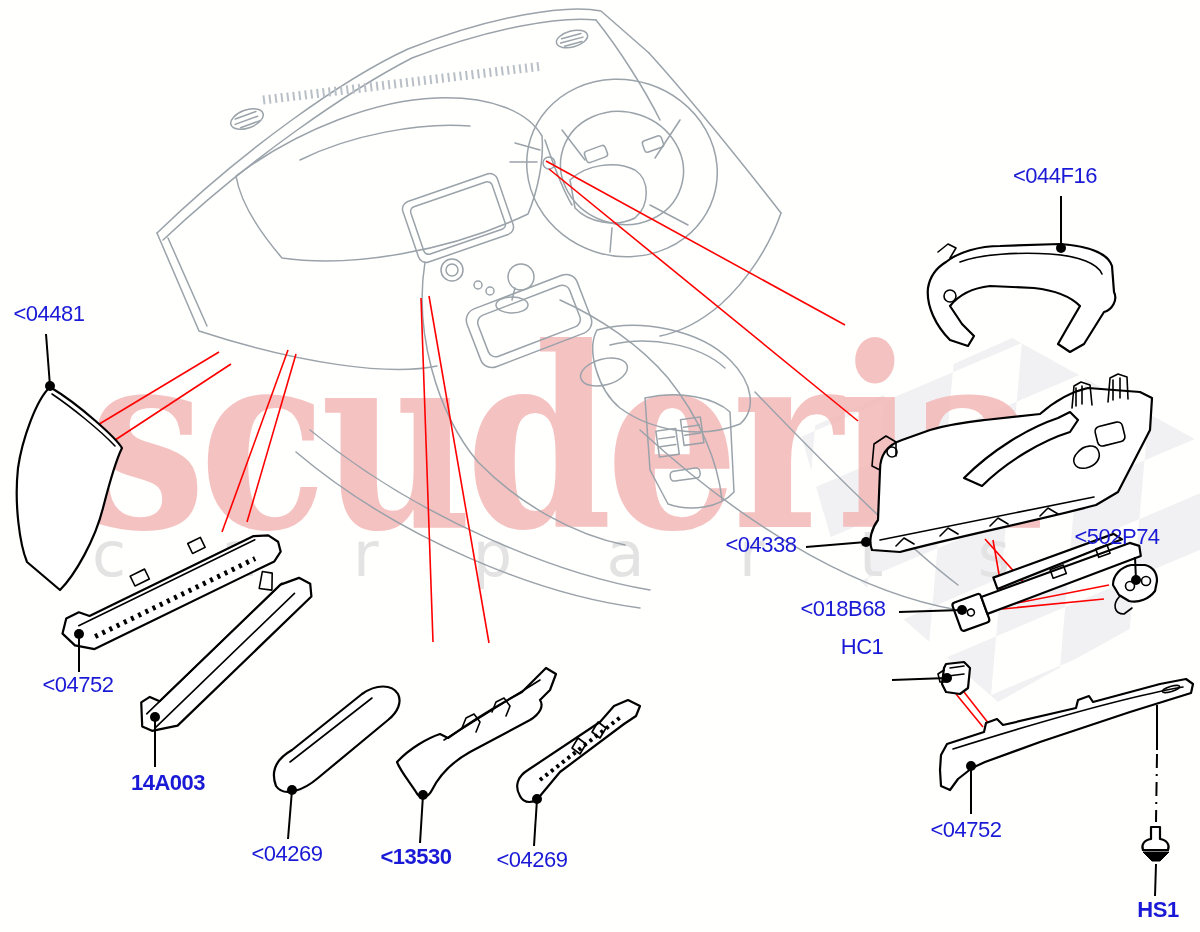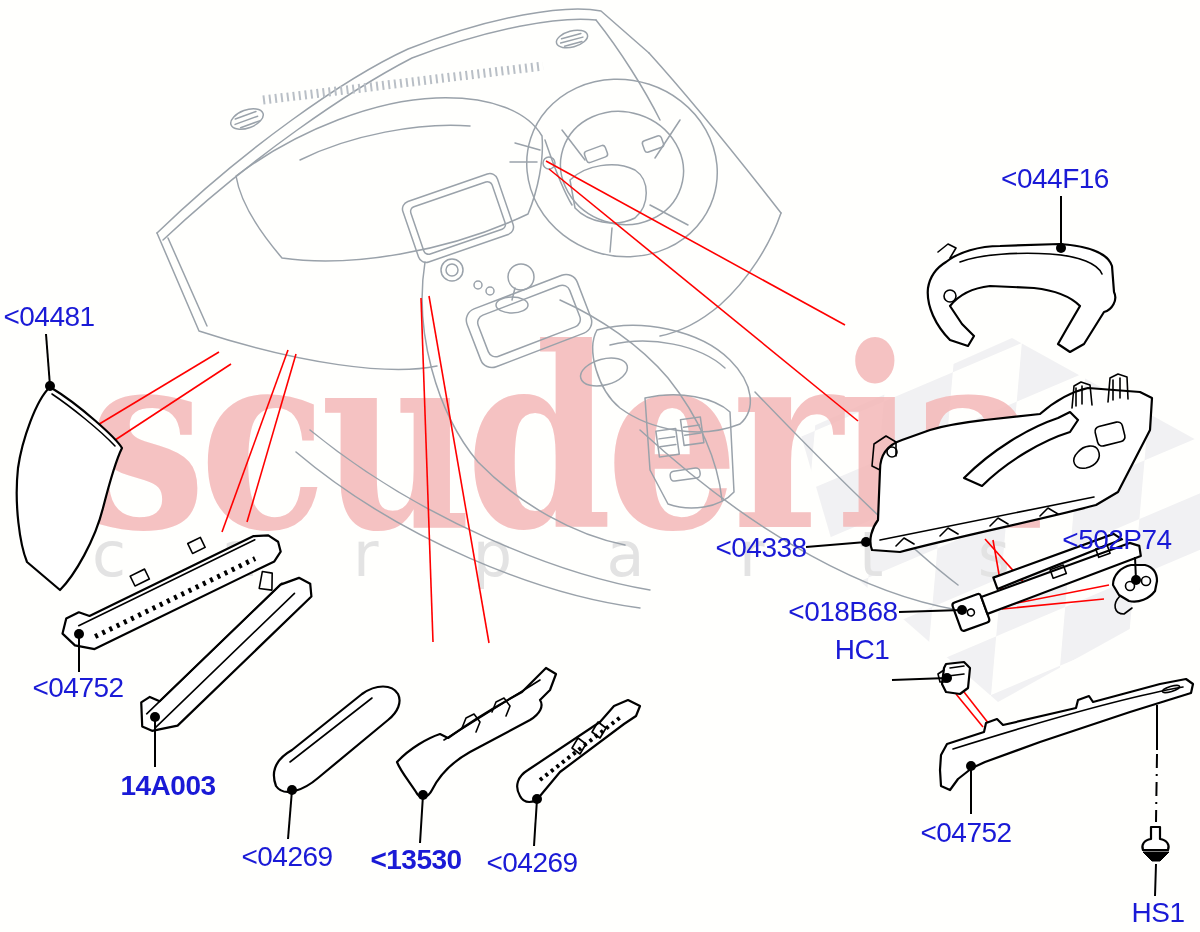--- a/index.html
+++ b/index.html
@@ -4,21 +4,21 @@
 <style>
   html,body{margin:0;padding:0;background:#ffffff;}
   #stage{
     position:relative;width:1200px;height:932px;background:#fffffd;
     font-family:"Liberation Sans", sans-serif;overflow:hidden;
   }
   #diagram-svg{position:absolute;left:0;top:0;}
   .part-label{
     position:absolute;transform:translateX(-50%);
     font-family:"Liberation Sans", sans-serif;
-    font-size:28px;letter-spacing:-0.5px;color:#1a1ad6;
+    font-size:22px;letter-spacing:-0.5px;color:#1a1ad6;
     white-space:nowrap;line-height:1;cursor:pointer;
   }
   .sketch{stroke:#9aa2aa;stroke-width:1.5;fill:none;stroke-linejoin:round;stroke-linecap:round;}
   .part{stroke:#000;stroke-width:2.2;fill:#fff;stroke-linejoin:round;stroke-linecap:round;}
   .part-detail{stroke:#000;stroke-width:1.6;fill:none;stroke-linejoin:round;stroke-linecap:round;}
   .leader{stroke:#000;stroke-width:2;fill:none;}
   .callout{stroke:#ff0000;stroke-width:1.6;fill:none;}
   .dot{fill:#000;stroke:none;}
   .wm-brand{font-family:"DejaVu Serif", serif;font-weight:bold;fill:#f4b8b8;}
   .wm-sub{font-family:"DejaVu Sans", sans-serif;fill:#e3e3e3;}
@@ -260,20 +260,20 @@
     </g>
   </svg>
 
   <span class="part-label" style="left:49px;top:303px;text-align:center;">&lt;04481</span>
   <span class="part-label" style="left:1055px;top:165px;">&lt;044F16</span>
   <span class="part-label" style="left:761px;top:534px;">&lt;04338</span>
   <span class="part-label" style="left:1117px;top:526px;">&lt;502P74</span>
   <span class="part-label" style="left:843px;top:598px;">&lt;018B68</span>
   <span class="part-label" style="left:862px;top:636px;">HC1</span>
   <span class="part-label" style="left:966px;top:819px;">&lt;04752</span>
-  <span class="part-label" style="left:1158px;top:899px;">HS1</span>
+  <span class="part-label" style="left:1158px;top:899px;font-weight:bold;">HS1</span>
   <span class="part-label" style="left:78px;top:674px;">&lt;04752</span>
   <span class="part-label" style="left:168px;top:772px;font-weight:bold;">14A003</span>
   <span class="part-label" style="left:287px;top:843px;">&lt;04269</span>
   <span class="part-label" style="left:416px;top:846px;font-weight:bold;">&lt;13530</span>
   <span class="part-label" style="left:532px;top:849px;">&lt;04269</span>
 
 </div>
 
 </body></html>

